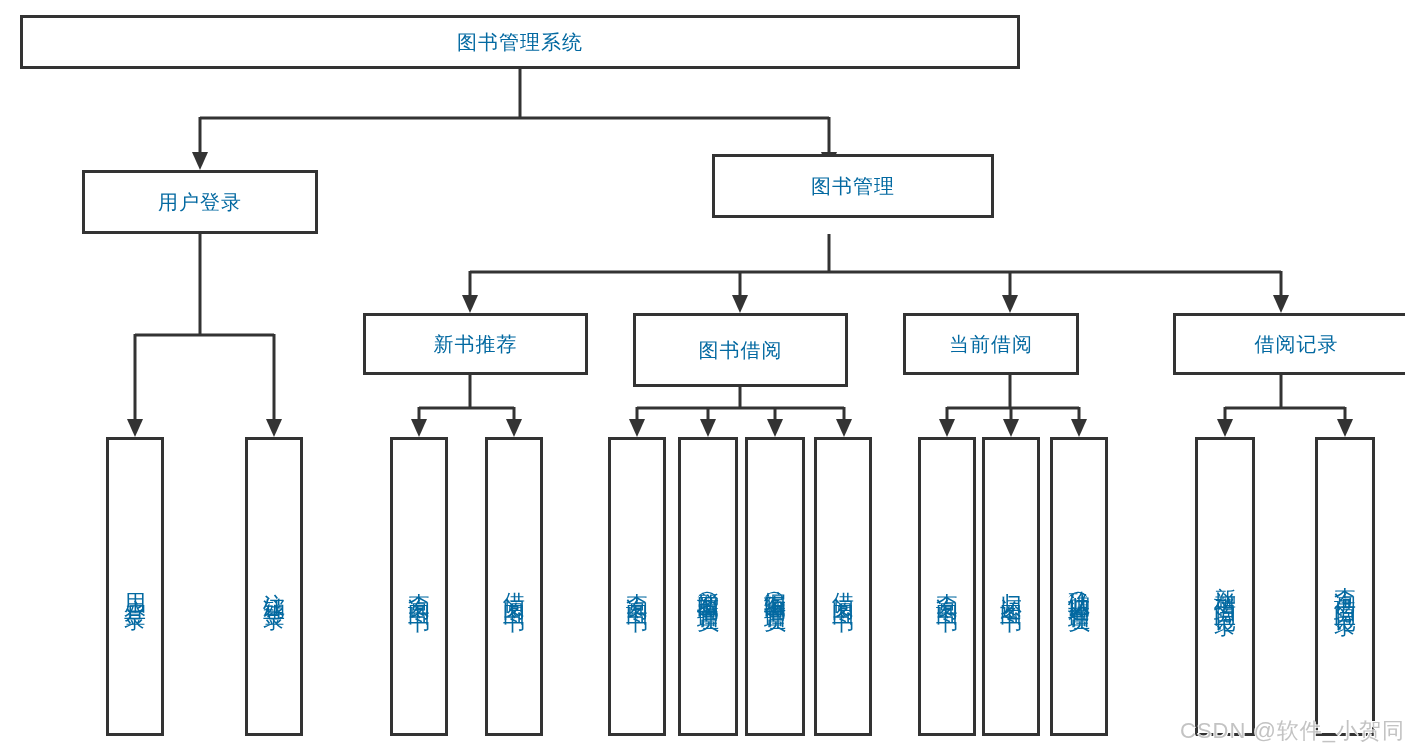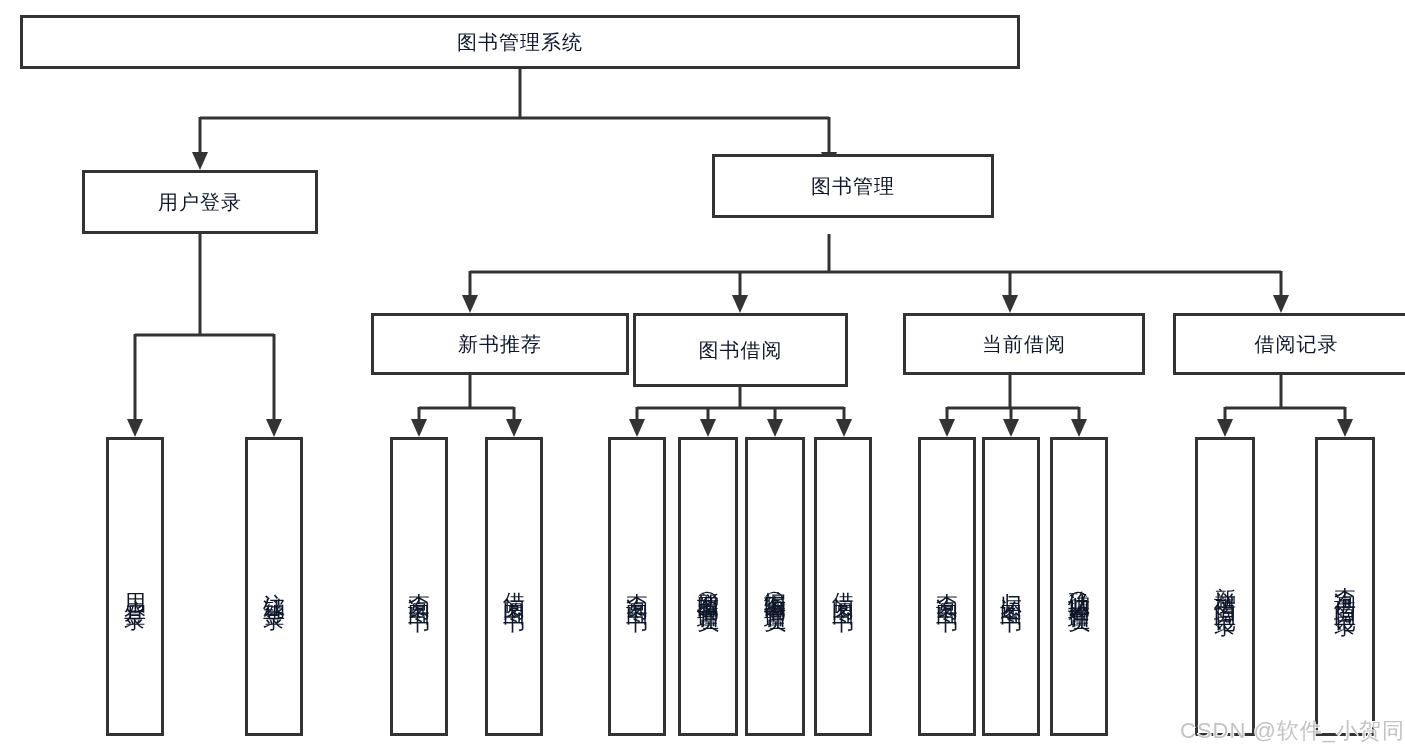--- a/index.html
+++ b/index.html
@@ -18,37 +18,37 @@
     width: 1405px; height: 747px;
   }
   .node {
     position: absolute;
     box-sizing: border-box;
     border: 3px solid #333333;
     background: #ffffff;
     display: flex;
     align-items: center;
     justify-content: center;
-    color: #0f172a;
+    color: #0369a1;
   }
   .hbox { font-size: 20px; letter-spacing: 1px; }
   .vbox {
     writing-mode: vertical-rl;
     text-orientation: mixed;
     font-size: 22px;
     letter-spacing: 6px;
     line-height: 1;
   }
   .vbox.long { letter-spacing: 3px; }
   .root-box    { left: 20px;  top: 15px;  width: 1000px; height: 54px; }
   .l2-a        { left: 82px;  top: 170px; width: 236px;  height: 64px; }
   .l2-b        { left: 712px; top: 154px; width: 282px;  height: 64px; }
-  .l3-1        { left: 371px; top: 313px; width: 258px;  height: 62px; }
+  .l3-1        { left: 363px; top: 313px; width: 225px;  height: 62px; }
   .l3-2        { left: 633px; top: 313px; width: 215px;  height: 74px; }
-  .l3-3        { left: 903px; top: 313px; width: 242px;  height: 62px; }
+  .l3-3        { left: 903px; top: 313px; width: 176px;  height: 62px; }
   .l3-4        { left: 1173px;top: 313px; width: 247px;  height: 62px; }
   .leaf        { top: 437px;  width: 58px; height: 299px; }
   .ul-c1 { left: 106px; }
   .ul-c2 { left: 245px; }
   .xs-c1 { left: 390px; }
   .xs-c2 { left: 485px; }
   .tj-c1 { left: 608px; }
   .tj-c2 { left: 678px; width: 60px; }
   .tj-c3 { left: 745px; width: 60px; }
   .tj-c4 { left: 814px; }

